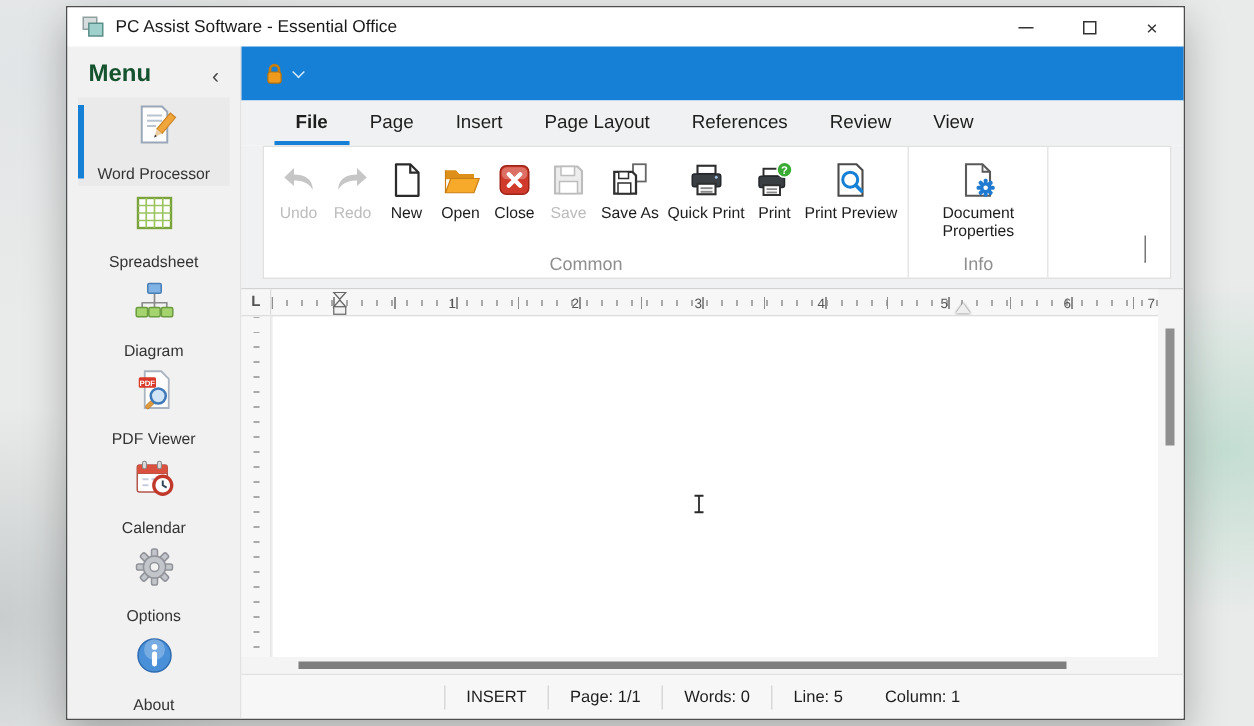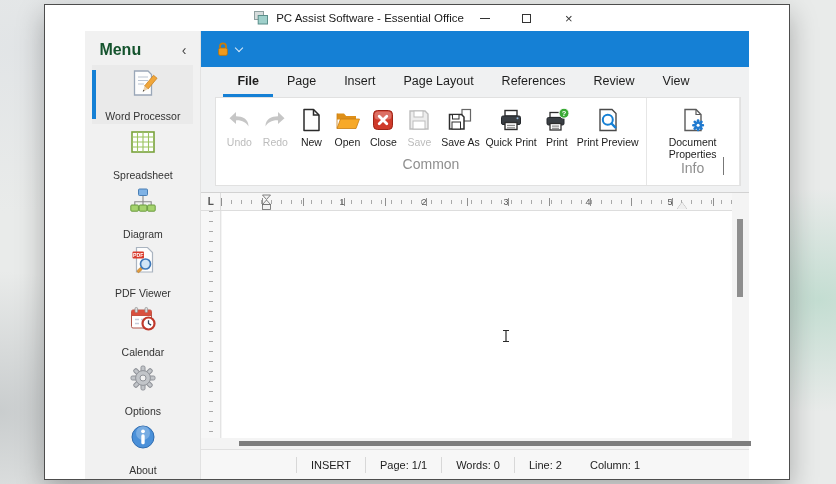--- a/index.html
+++ b/index.html
@@ -6,21 +6,21 @@
   html,body { width:836px; height:484px; overflow:hidden;
     font-family:"Liberation Sans", sans-serif; }
   .desktop { position:absolute; inset:0;
     background:
       radial-gradient(220px 160px at 98% 62%, rgba(150,205,180,.45), rgba(150,205,180,0) 70%),
       radial-gradient(260px 200px at 0% 85%, rgba(170,175,178,.5), rgba(170,175,178,0) 70%),
       radial-gradient(300px 220px at 2% 10%, rgba(225,228,230,.9), rgba(225,228,230,0) 75%),
       #e9ebea; }
   .window { position:absolute; left:44px; top:4px; width:746px; height:476px;
     background:#fff; border:1px solid #4d4d4d; box-shadow:0 10px 26px rgba(0,0,0,.28);
-    display:flex; flex-direction:column;align-items:center; }
+    display:flex; flex-direction:column; }
 
   
   .titlebar { height:26px; flex:0 0 26px; display:flex; align-items:center;
     padding-left:9px; background:#fff; }
   .app-icon { width:16px; height:16px; flex:0 0 16px; }
   .title-text { font-size:11.5px; color:#1a1a1a; margin-left:7px; white-space:nowrap; }
   .win-controls { margin-left:auto; display:flex; height:100%; }
   .win-btn { width:42px; height:100%; display:flex; align-items:center; justify-content:center;
     color:#333; font-size:13px; }
   .glyph-min { width:10px; height:1px; background:#333; }
@@ -56,21 +56,21 @@
     border-bottom:3px solid transparent; }
   .tab.selected { font-weight:bold; border-bottom-color:var(--accent); }
 
   
   .ribbon { height:96px; flex:0 0 96px; background:#f0f1f2; padding:0 8px 6px 14px;
     border-bottom:1px solid #d2d2d2; }
   .ribbon-panel { height:100%; background:#fff; border:1px solid #e1e1e1; display:flex;
     position:relative; }
   .rgroup { display:flex; flex-direction:column; border-right:1px solid #e6e6e6; }
   .rgroup-buttons { flex:1; display:flex; align-items:flex-start; padding:7px 5px 0 5px; }
-  .rgroup-label { text-align:center; font-size:14px; color:#8f8f8f; padding:0 0 13px; }
+  .rgroup-label { text-align:center; font-size:12px; color:#8f8f8f; padding:0 0 2px; }
   .rbtn { min-width:36px; max-width:72px; padding:2px 2px 0; display:flex; flex-direction:column;
     align-items:center; gap:3px; }
   .rlabel { font-size:10.5px; color:#1d1d1d; text-align:center; line-height:1.15; }
   .rbtn.disabled .rlabel { color:#bcbcbc; }
   .ricon { width:26px; height:26px; }
   .rgroup-fill { flex:1; border-right:none; position:relative; }
   .ribbon-collapse { position:absolute; right:16px; bottom:10px; }
   .chev-gray { width:7px; height:7px; border-right:1.7px solid #777; border-bottom:1.7px solid #777;
     transform:rotate(45deg); }
 
@@ -445,20 +445,20 @@
           </div>
           <div class="h-scrollbar">
             <div class="h-thumb"></div>
           </div>
         </div>
 
         <div class="status-bar">
           <span class="status-cell sep">INSERT</span>
           <span class="status-cell sep">Page: 1/1</span>
           <span class="status-cell sep">Words: 0</span>
-          <span class="status-cell sep">Line: 2</span>
+          <span class="status-cell sep">Line: 5</span>
           <span class="status-cell">Column: 1</span>
         </div>
 
       </div>
     </div>
   </div>
 </div>
 
 </body></html>

